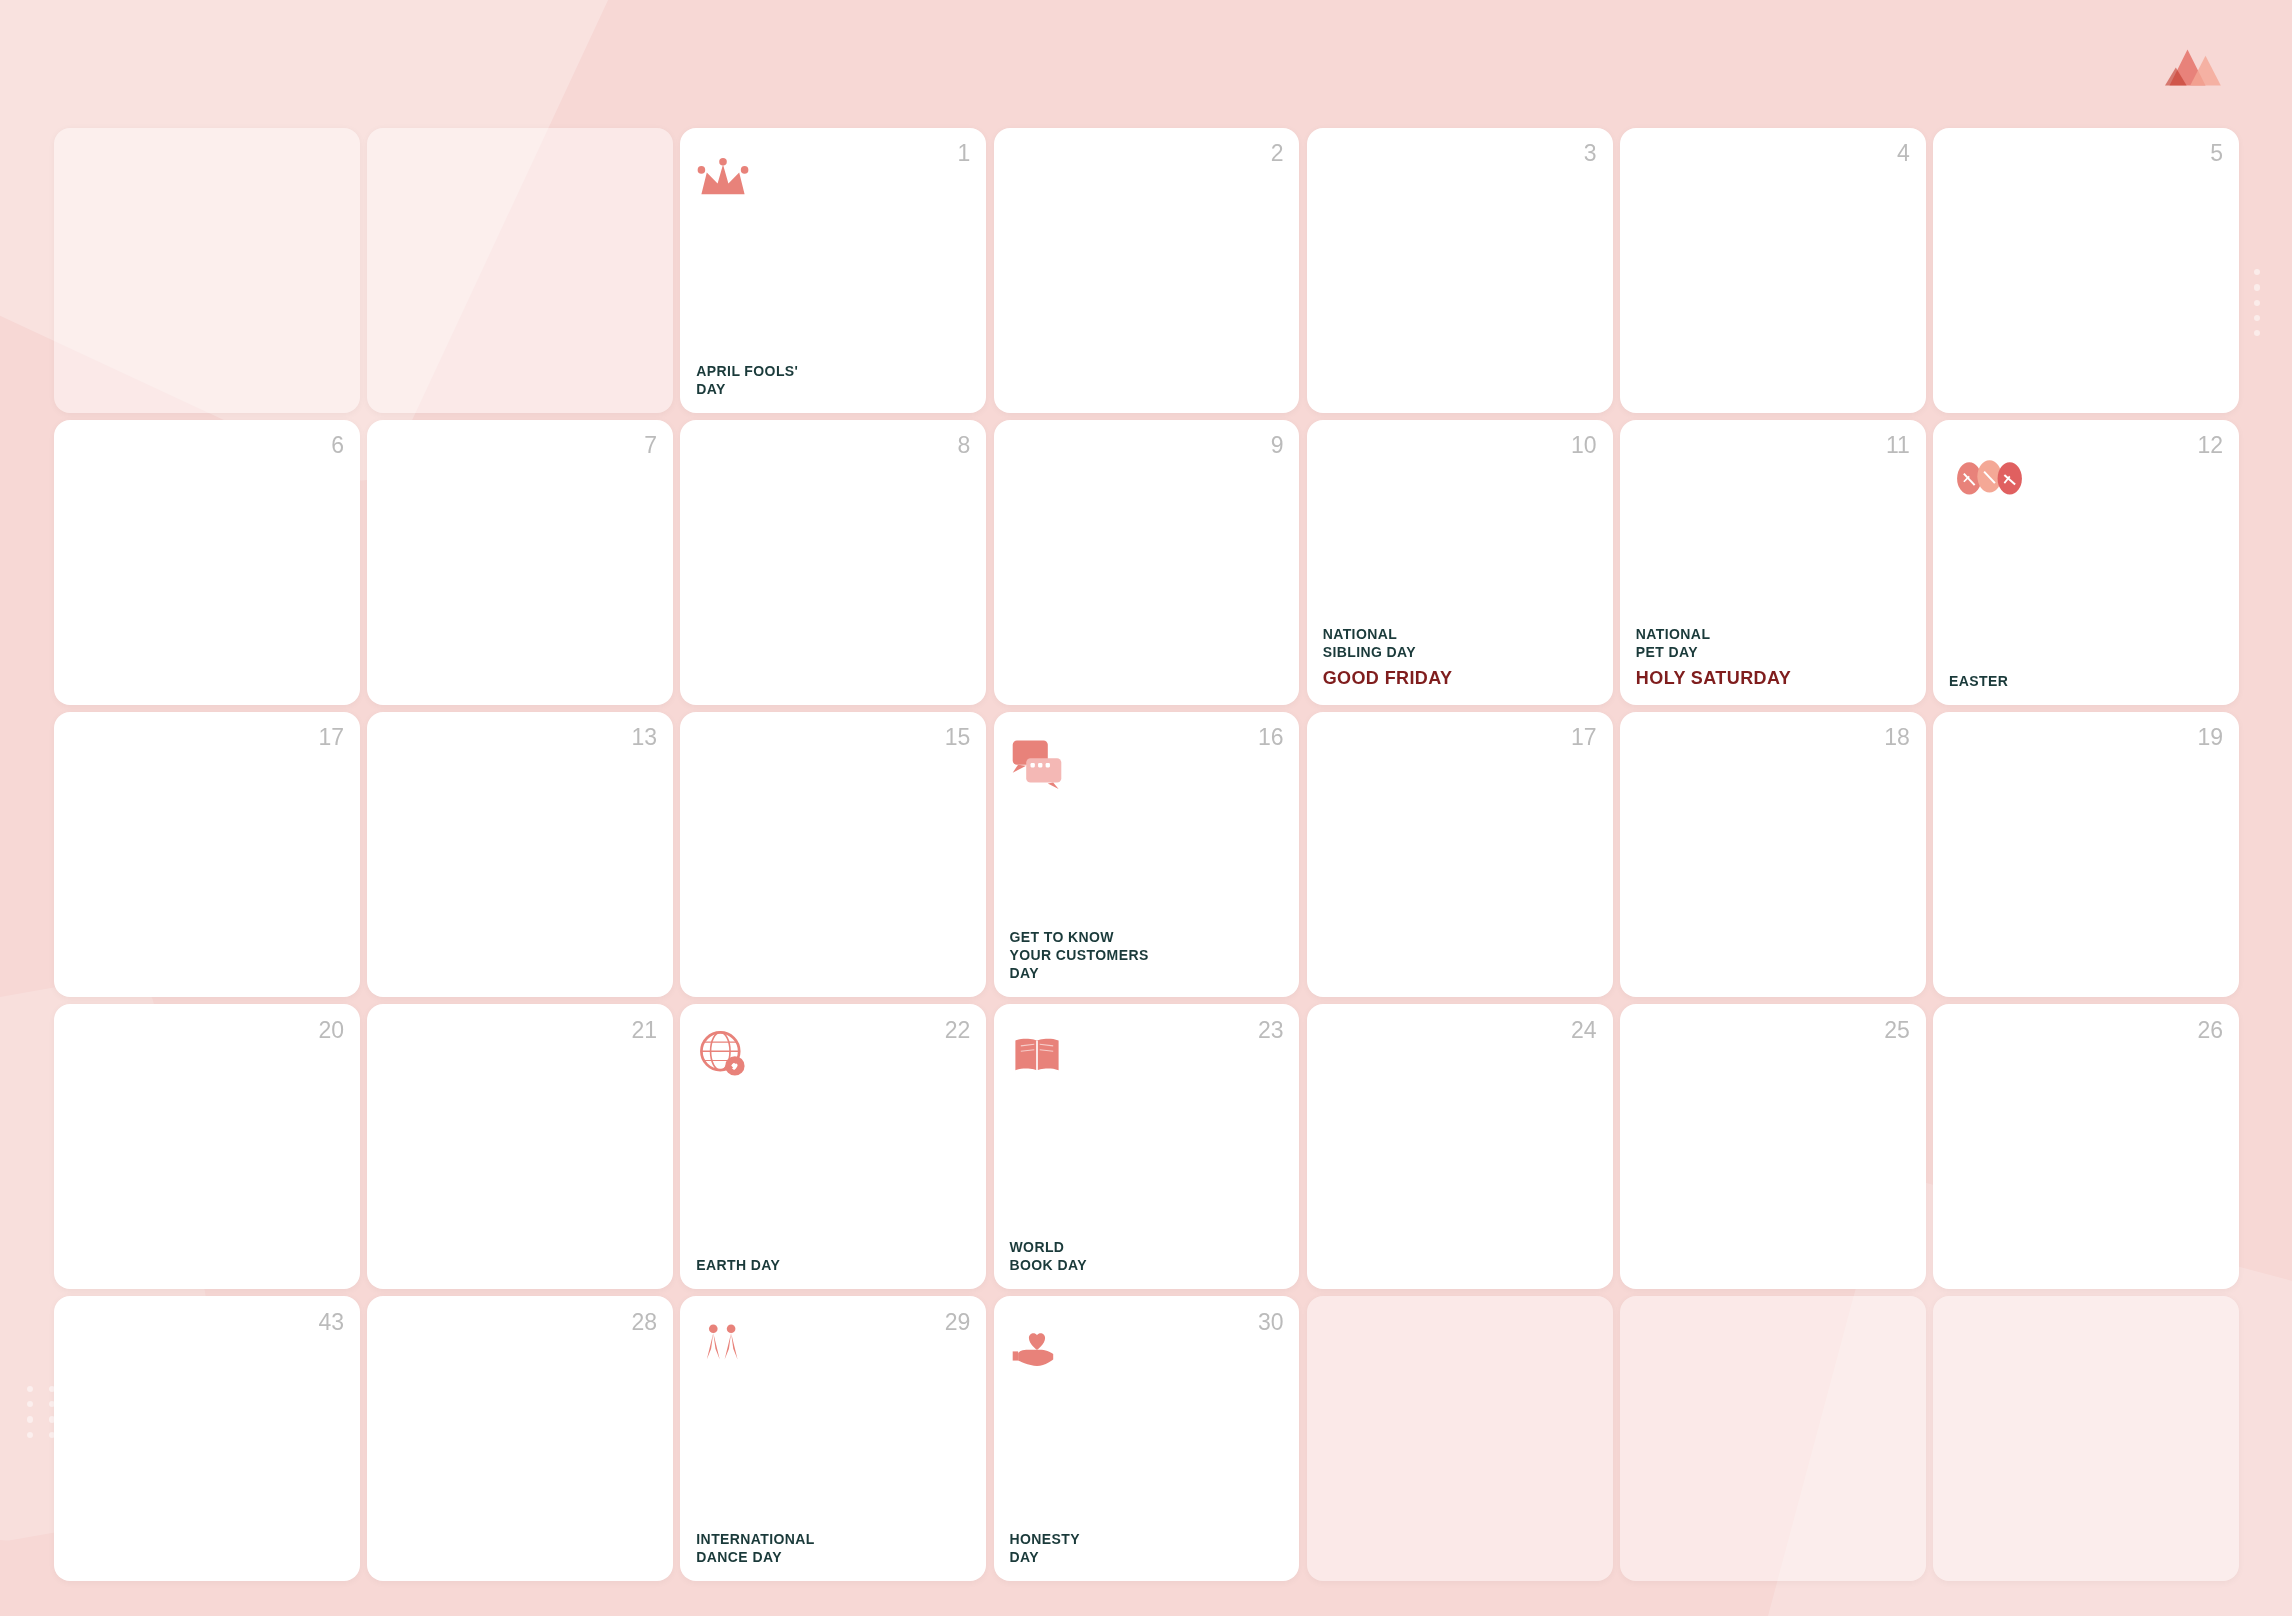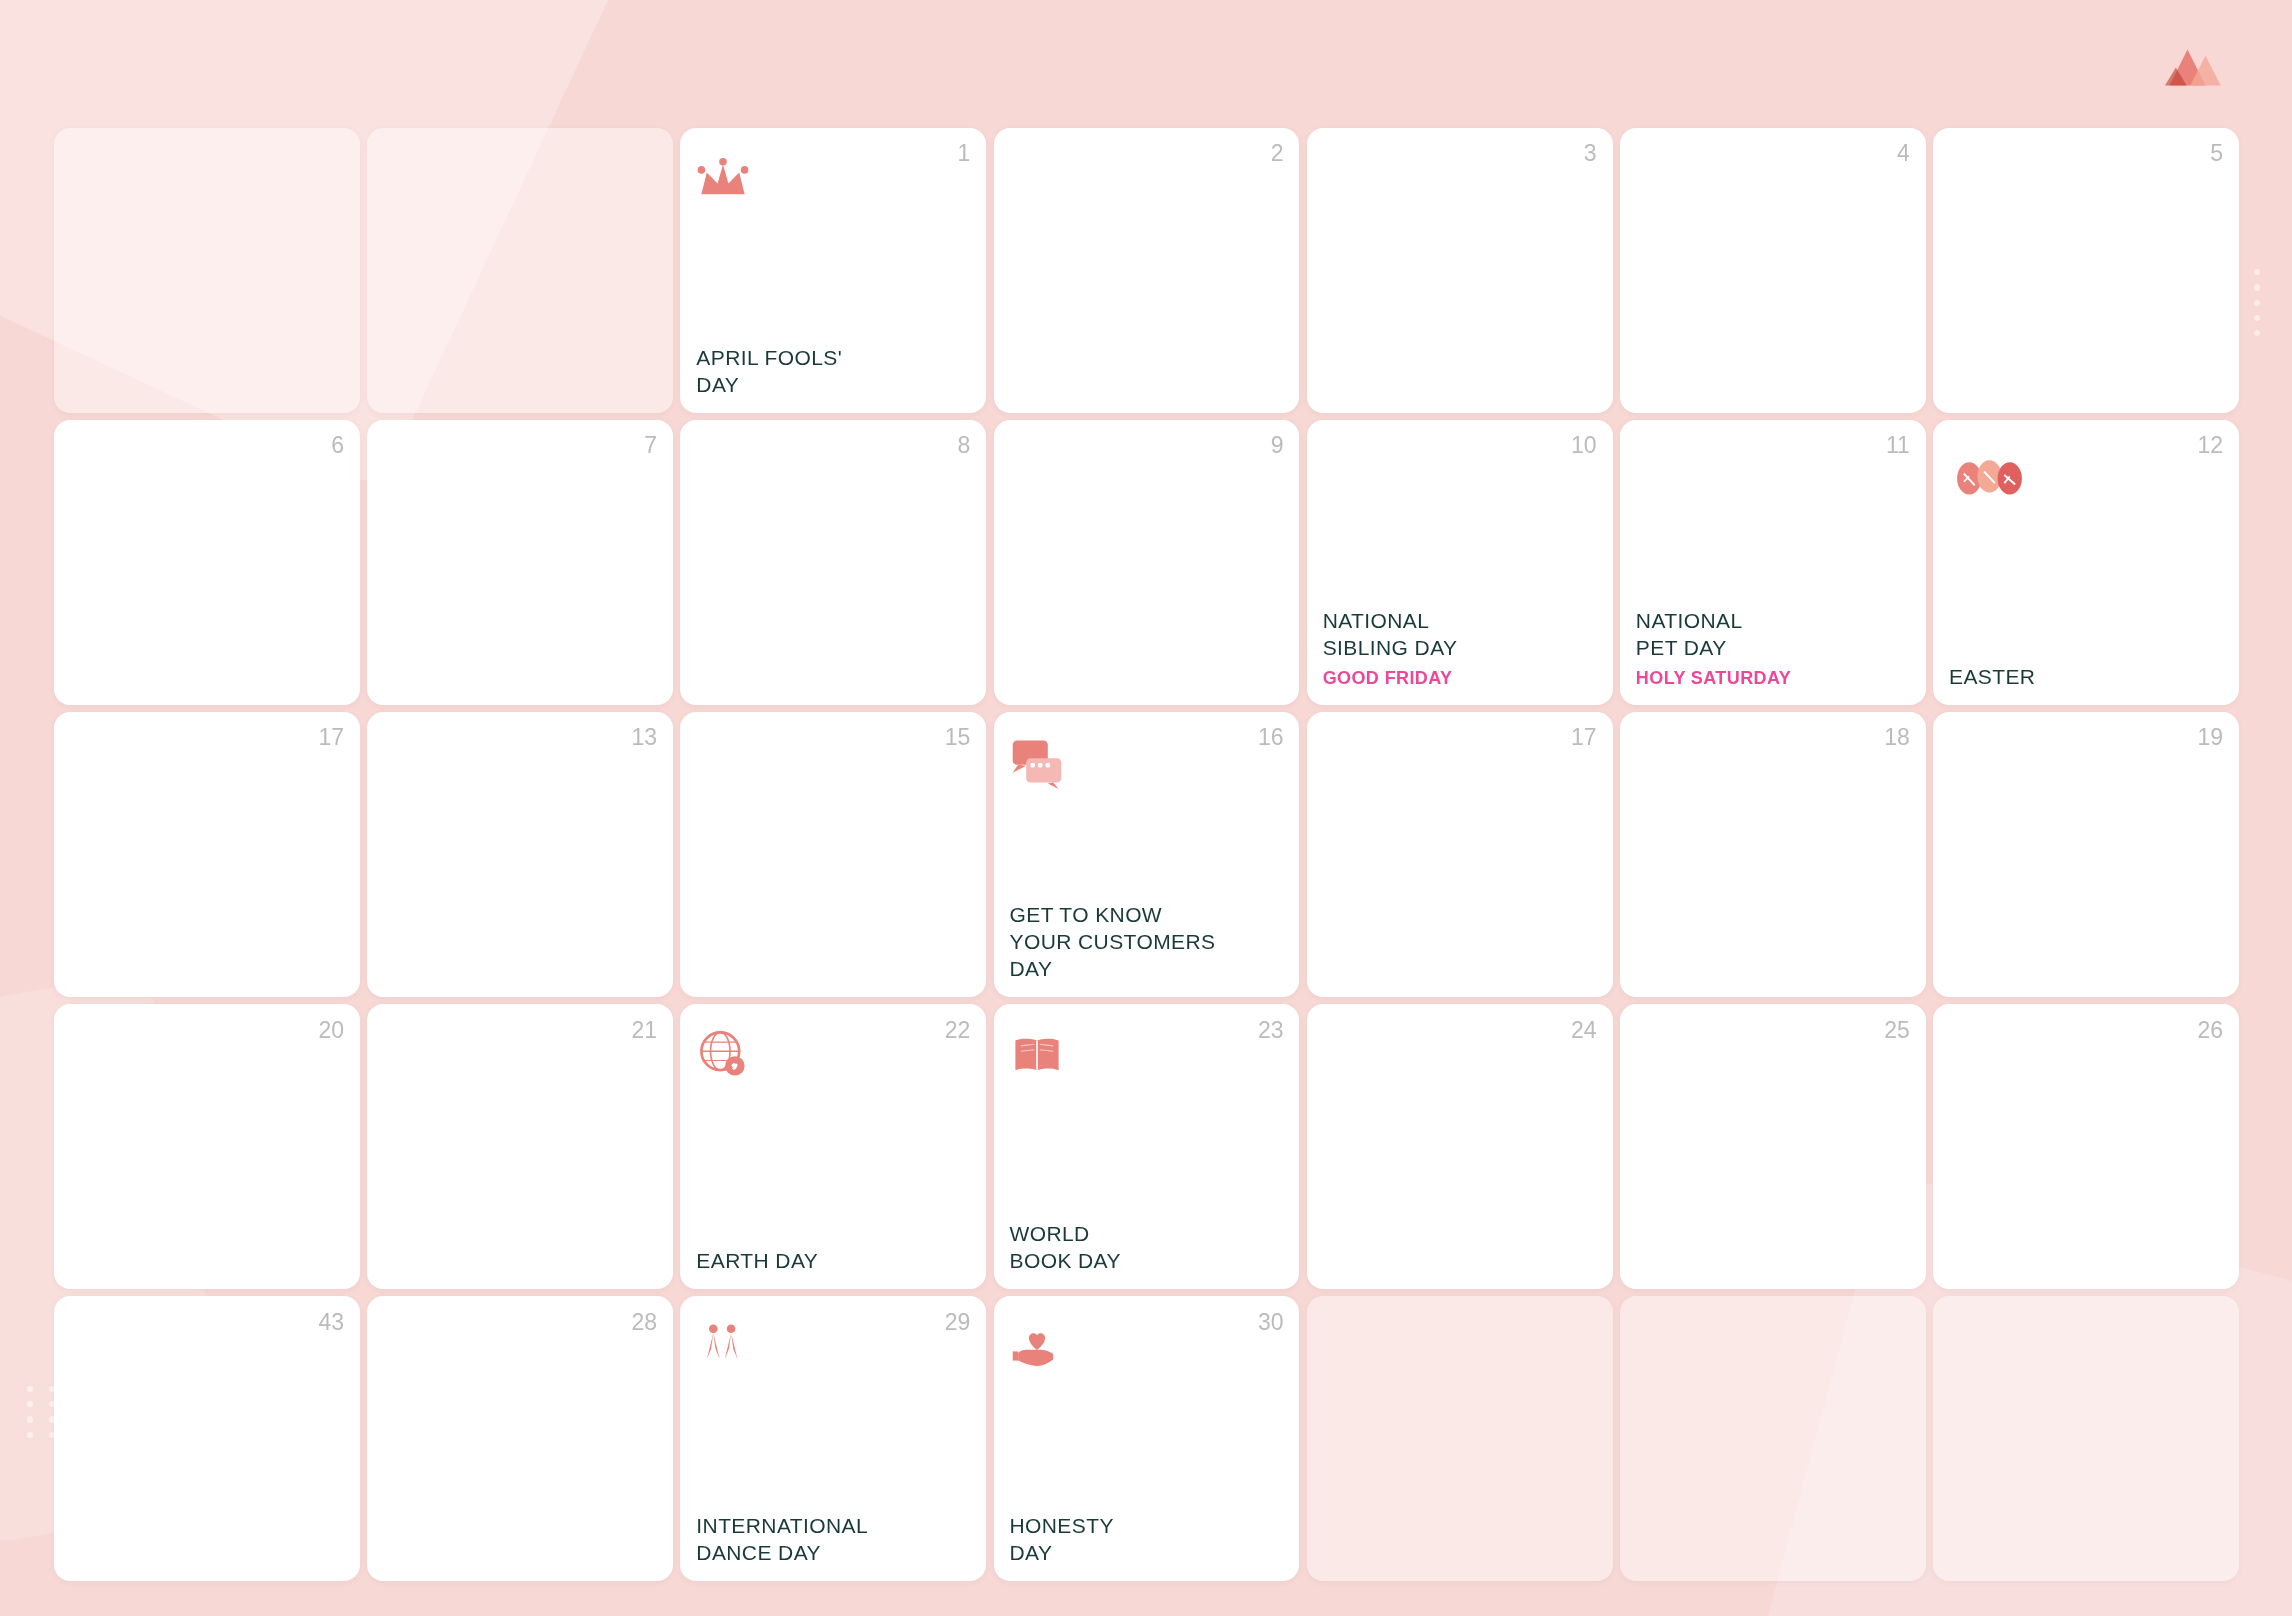--- a/index.html
+++ b/index.html
@@ -178,32 +178,32 @@
       right: 16px;
     }
     .cell-icon {
       margin-top: 9px;
       margin-bottom: 5.4px;
       font-size: 47px;
       color: #e8827a;
       line-height: 1;
     }
     .cell-label {
-      font-size: 21px;
-      font-weight: 400;
+      font-size: 14px;
+      font-weight: 700;
       color: #1a3a3a;
       text-transform: uppercase;
       letter-spacing: 0.4px;
       line-height: 1.3;
       margin-top: auto;
     }
     .cell-label2 {
       font-size: 18px;
       font-weight: 800;
-      color: #ec4899;
+      color: #7f1d1d;
       text-transform: uppercase;
       letter-spacing: 0.4px;
       line-height: 1.3;
       margin-top: 5.4px;
       text-align: center;
     }
 
     
     .icon-svg {
       width: 54px;

